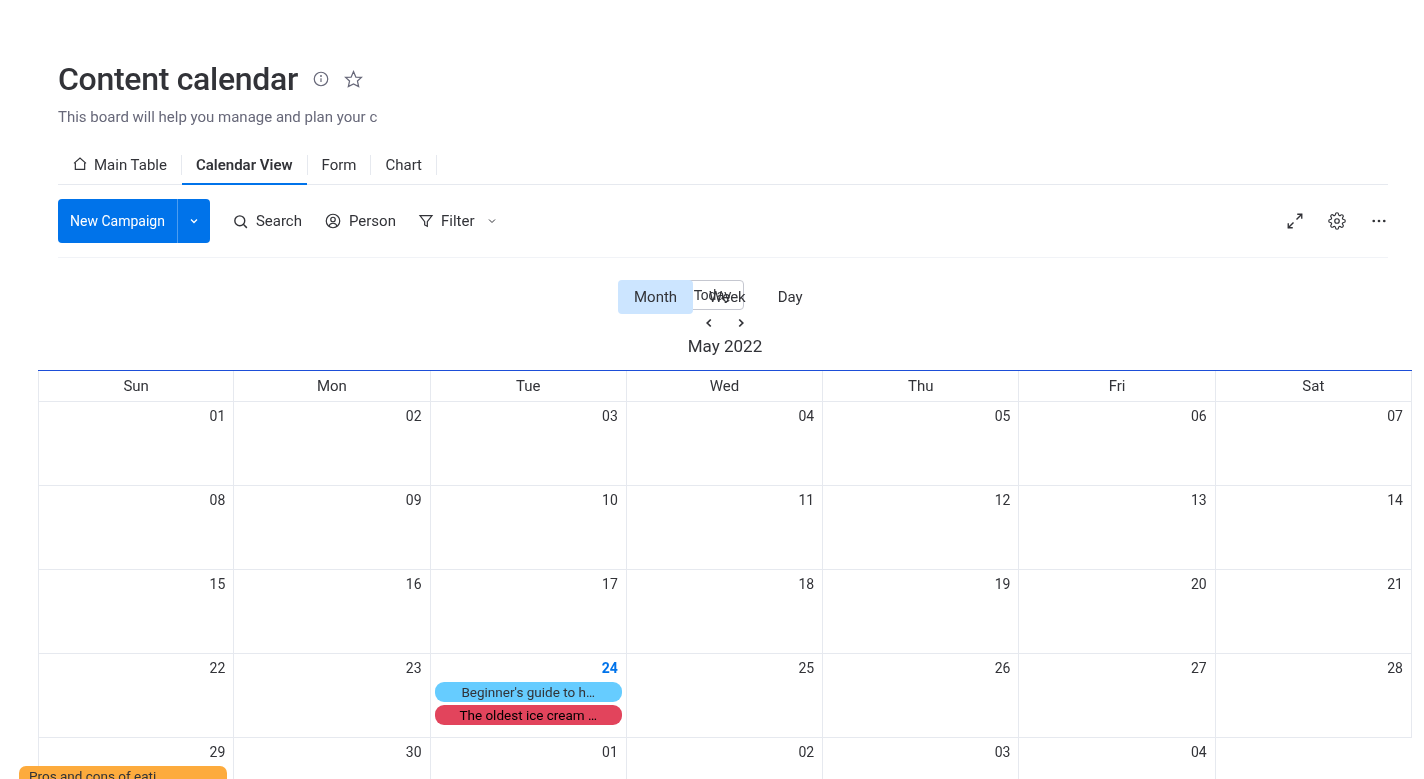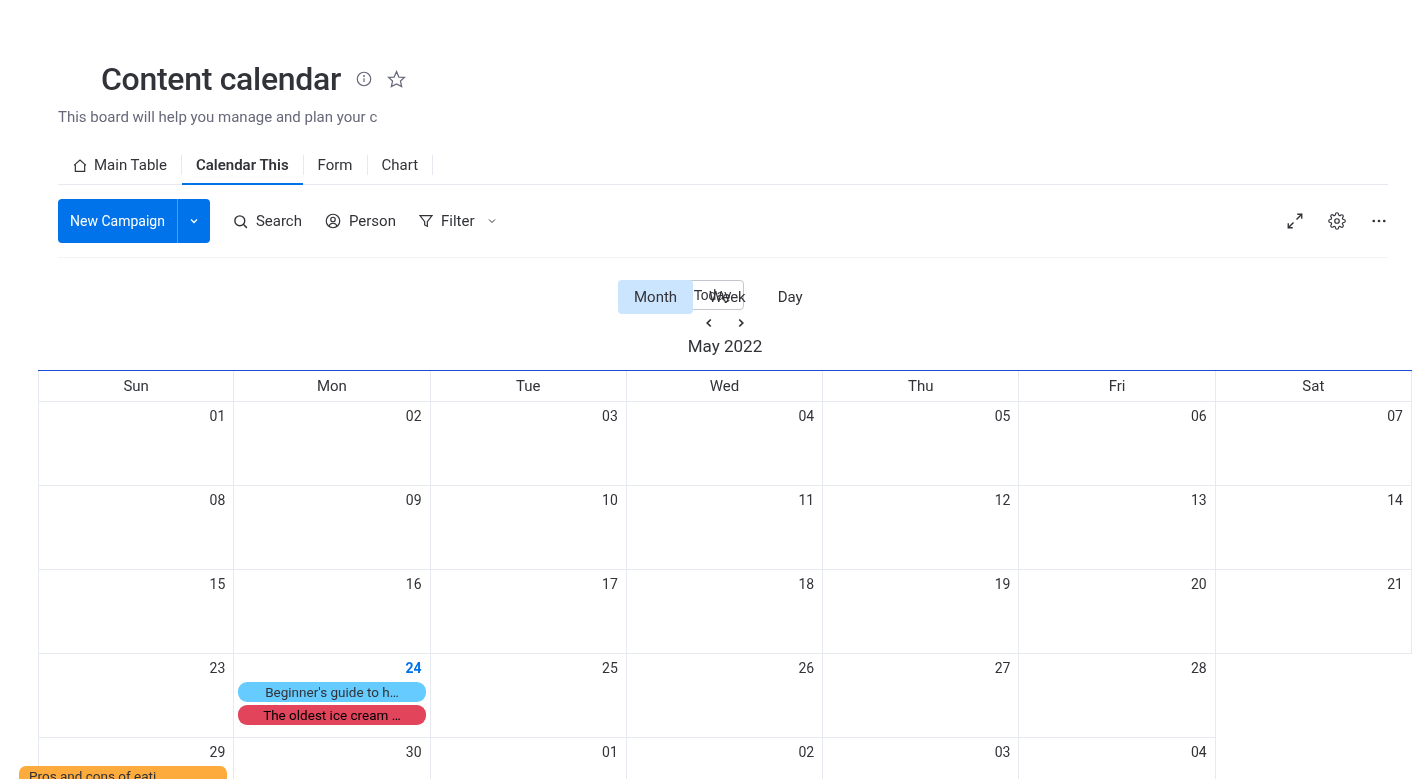--- a/index.html
+++ b/index.html
@@ -10,21 +10,20 @@
     width:1424px;
     padding:0;
   }
   .page {
     padding: 60px 0 0 58px;
   }
   .title-row {
     display:flex;
     align-items:center;
     gap:14px;
-    margin-left:43px;
   }
   .page-title {
     font-size:32px;
     font-weight:500;
     letter-spacing:-0.3px;
     color:#323338;
   }
   .icon-btn {
     display:inline-flex;
     align-items:center;
@@ -41,21 +40,21 @@
   }
   .tabs {
     display:flex;
     align-items:center;
     margin-top:20px;
     border-bottom:1px solid #e6e9ef;
     width:1330px;
   }
   .tab {
     display:flex;
-    align-items:flex-end;
+    align-items:flex-start;
     gap:6px;
     padding:10px 14px;
     font-size:15px;
     color:#323338;
     cursor:pointer;
     position:relative;
   }
   .tab.active { font-weight:600; }
   .tab.active::after {
     content:"";
@@ -206,21 +205,21 @@
       <span>
         <svg width="16" height="16" viewBox="0 0 24 24" fill="none" stroke="currentColor" stroke-width="1.8">
             <path d="M3 11l9-8 9 8"></path>
             <path d="M5 10v10h14V10"></path>
           </svg>
       </span>
       <span>Main Table</span>
     </div>
     <div class="tab-divider"></div>
     <div class="tab active">
-      <span>Calendar This</span>
+      <span>Calendar View</span>
     </div>
     <div class="tab-divider"></div>
     <div class="tab">
       <span>Form</span>
     </div>
     <div class="tab-divider"></div>
     <div class="tab">
       <span>Chart</span>
     </div>
     <div class="tab-divider"></div>
@@ -390,20 +389,23 @@
           </div>
           <div class="day-cell">
             <div class="day-num">20</div>
           </div>
           <div class="day-cell">
             <div class="day-num">21</div>
           </div>
         </div>
         <div class="week week4">
           <div class="day-cell">
+            <div class="day-num">22</div>
+          </div>
+          <div class="day-cell">
             <div class="day-num">23</div>
           </div>
           <div class="day-cell">
             <div class="day-num today">24</div>
             <div class="events">
               <div class="event blue">Beginner's guide to h…</div>
               <div class="event pink">The oldest ice cream …</div>
             </div>
           </div>
           <div class="day-cell">

